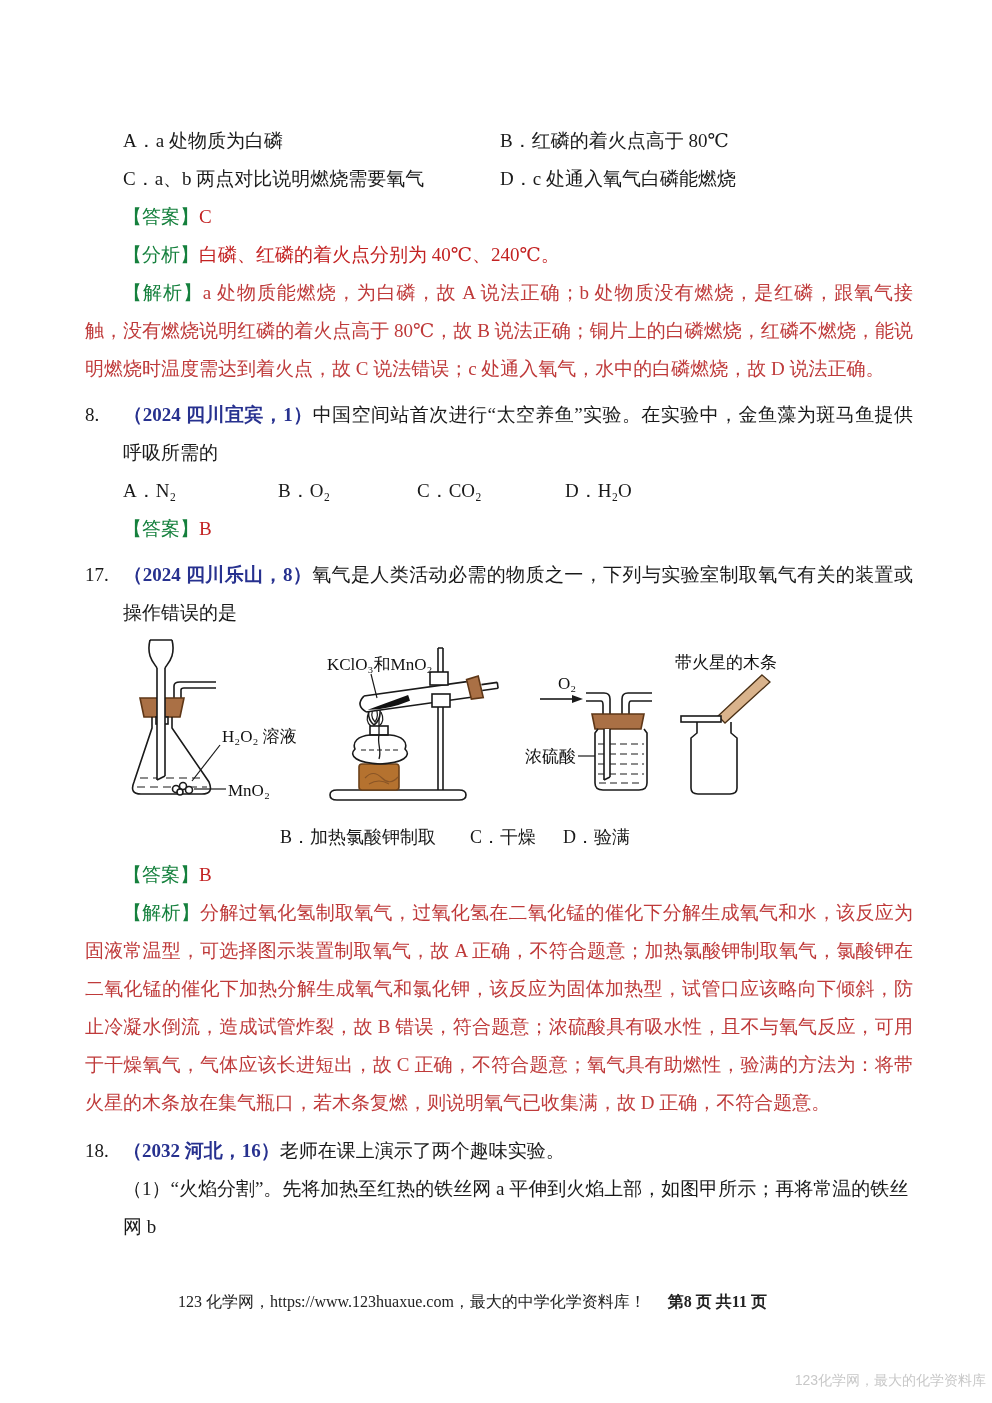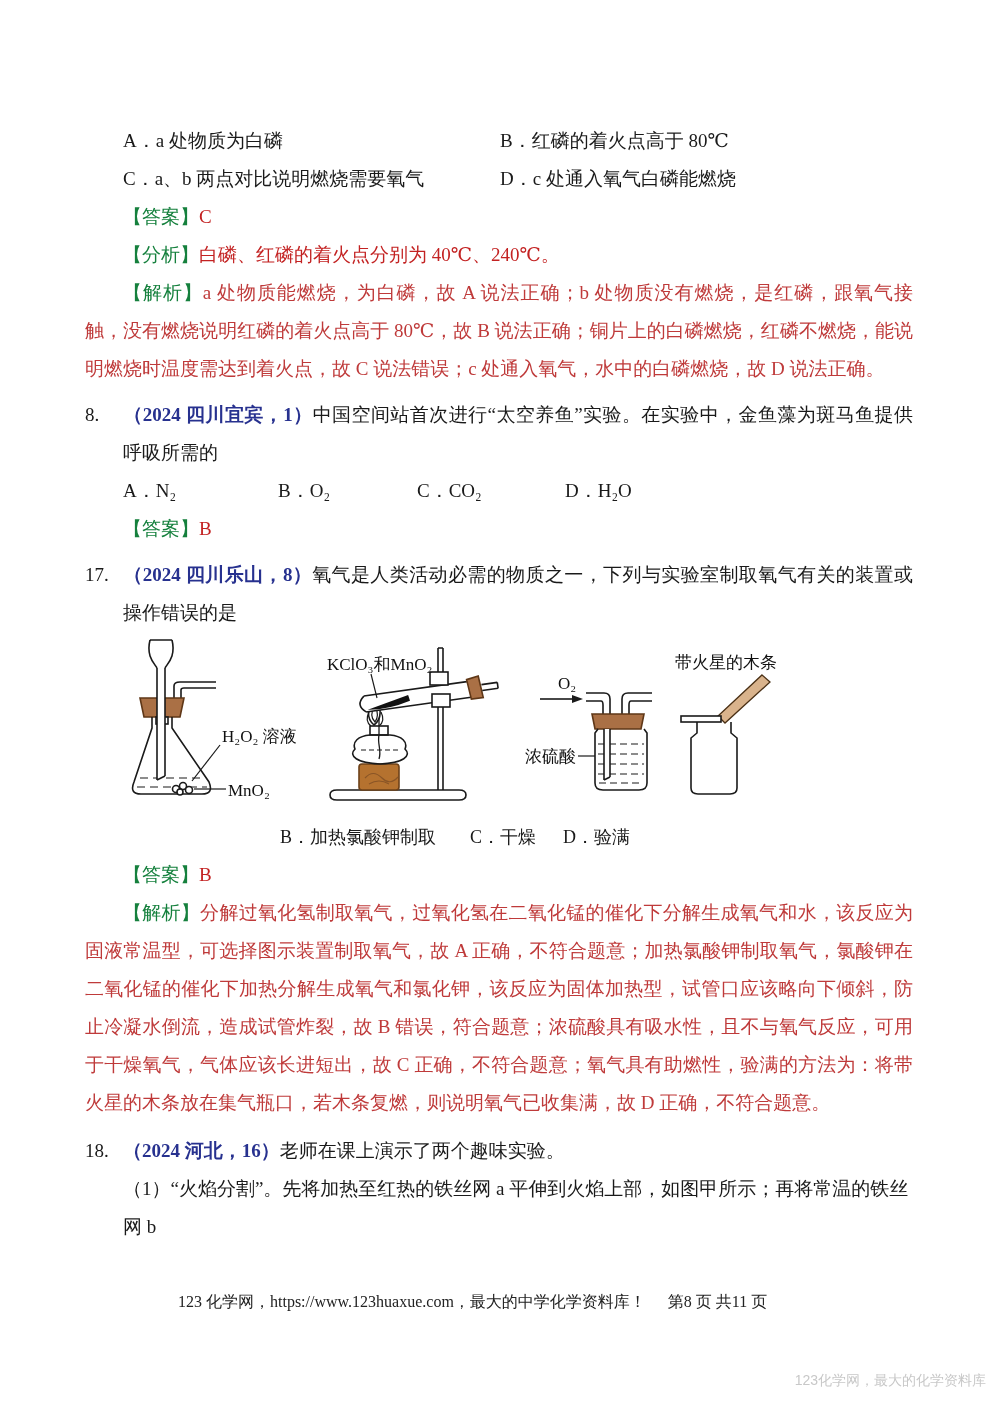--- a/index.html
+++ b/index.html
@@ -17,21 +17,21 @@
   .lab{color:#15803d;}
   .ansp{padding-left:38px;color:#c01515;}
   .ansv{color:#c32222;}
   .sp8{height:8px;} .sp10{height:10px;}
   .figrow{margin-left:25px;height:186px;display:flex;align-items:flex-start;}
   .fig{display:block;flex:0 0 auto;}
   svg text{font-size:17px;fill:#111;font-family:"Liberation Serif","DejaVu Serif",serif;}
   .caprow{position:relative;height:38px;font-size:18px;}
   .caprow span{position:absolute;top:0;line-height:38px;white-space:nowrap;}
   .footer{position:absolute;left:178px;top:1292px;font-size:16px;color:#222;white-space:nowrap;}
-  .footer .pginfo{margin-left:22px;}
+  .footer .pginfo{margin-left:22px;font-weight:bold;}
   .watermark{position:absolute;right:6px;top:1372px;font-size:14px;color:#c8c8c8;
              font-family:"Liberation Sans","DejaVu Sans",sans-serif;white-space:nowrap;}
 </style>
 </head>
 <body>
 
 <div class="page">
   <div class="content">
 
     <div class="absrow">
@@ -143,21 +143,21 @@
     <div class="caprow">
       <span style="left:195px">B．加热氯酸钾制取</span>
       <span style="left:385px">C．干燥</span>
       <span style="left:478px">D．验满</span>
     </div>
 
     <p class="ansp"><span class="lab">【答案】</span><span class="ansv">B</span></p>
     <p class="redp"><span class="lab">【解析】</span><span>分解过氧化氢制取氧气，过氧化氢在二氧化锰的催化下分解生成氧气和水，该反应为固液常温型，可选择图示装置制取氧气，故 A 正确，不符合题意；加热氯酸钾制取氧气，氯酸钾在二氧化锰的催化下加热分解生成氧气和氯化钾，该反应为固体加热型，试管口应该略向下倾斜，防止冷凝水倒流，造成试管炸裂，故 B 错误，符合题意；浓硫酸具有吸水性，且不与氧气反应，可用于干燥氧气，气体应该长进短出，故 C 正确，不符合题意；氧气具有助燃性，验满的方法为：将带火星的木条放在集气瓶口，若木条复燃，则说明氧气已收集满，故 D 正确，不符合题意。</span></p>
 
     <div class="sp10"></div>
-    <p class="hang"><span class="qnum">18.</span><span class="src">（2024 河北，16）</span><span>老师在课上演示了两个趣味实验。</span></p>
+    <p class="hang"><span class="qnum">18.</span><span class="src">（2032 河北，16）</span><span>老师在课上演示了两个趣味实验。</span></p>
     <p class="indent">（1）“火焰分割”。先将加热至红热的铁丝网 a 平伸到火焰上部，如图甲所示；再将常温的铁丝网 b</p>
 
   </div>
 
   <div class="footer">
     <span>123 化学网，https://www.123huaxue.com，最大的中学化学资料库！</span><span class="pginfo">第8 页 共11 页</span>
   </div>
 
   <div class="watermark">123化学网，最大的化学资料库</div>
 </div>

